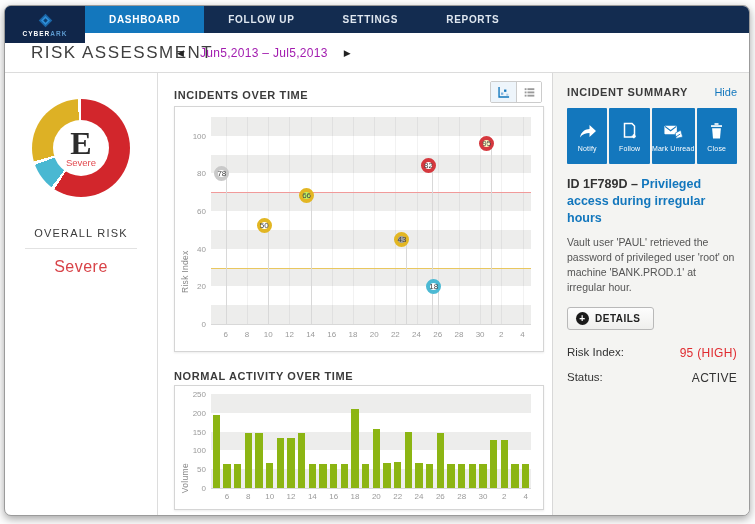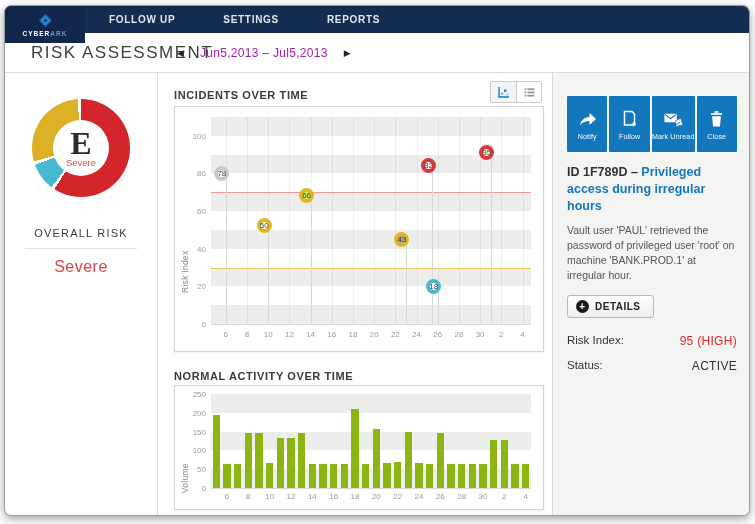--- a/index.html
+++ b/index.html
@@ -106,20 +106,21 @@
   .field-label { font-size:11.5px; color:#333; }
   .field-value { font-size:12px; letter-spacing:.3px; }
 </style>
 </head>
 <body>
 
 <div class="window">
 
   <div class="navbar">
     <div class="nav-items">
+        <div class="nav-item active">DASHBOARD</div>
         <div class="nav-item">FOLLOW UP</div>
         <div class="nav-item">SETTINGS</div>
         <div class="nav-item">REPORTS</div>
       </div>
   </div>
   <div class="logo-block">
     <svg viewBox="0 0 20 20">
       <polygon points="10,1 19,10 10,19 1,10" fill="#1b66a8"></polygon>
       <polygon points="10,4 16,10 10,16 4,10" fill="#2f90d9"></polygon>
       <polygon points="10,7 13,10 10,13 7,10" fill="#0d3f73"></polygon>
@@ -235,21 +236,21 @@
             <div class="pt" style="left: 45.7185px; top: 101.409px; border-color: rgb(226, 182, 35); background: rgb(255, 255, 255);">50</div>
             <div class="droplink" style="left: 99.6026px; top: 82.8px; height: 124.2px;"></div>
             <div class="pt" style="left: 88.1026px; top: 71.3px; border-color: rgb(226, 182, 35); background: #bef264;">66</div>
             <div class="droplink" style="left: 194.967px; top: 126.082px; height: 80.9182px;"></div>
             <div class="pt" style="left: 183.467px; top: 114.582px; border-color: rgb(226, 182, 35); background: #a3a3a3;">43</div>
             <div class="droplink" style="left: 221.457px; top: 52.6909px; height: 154.309px;"></div>
             <div class="pt" style="left: 209.957px; top: 41.1909px; border-color: rgb(213, 56, 62); background: rgb(255, 255, 255);">82</div>
             <div class="droplink" style="left: 226.755px; top: 173.127px; height: 33.8727px;"></div>
             <div class="pt" style="left: 215.255px; top: 161.627px; border-color: rgb(76, 185, 211); background: rgb(255, 255, 255);">18</div>
             <div class="droplink" style="left: 279.735px; top: 28.2273px; height: 178.773px;"></div>
-            <div class="pt" style="left: 268.235px; top: 28px; border-color: rgb(213, 56, 62); background: #fef9c3;">95</div>
+            <div class="pt" style="left: 268.235px; top: 19px; border-color: rgb(213, 56, 62); background: #fef9c3;">95</div>
           </div>
       </div>
 
       <div class="section-title" style="left:16px; top:297px;">NORMAL ACTIVITY OVER TIME</div>
       <div class="chart-box bars">
         <span class="axis-label">Volume</span>
         <div class="plot">
             <div class="stripe" style="top: 75.2px; height: 18.8px;"></div>
             <div class="stripe" style="top: 37.6px; height: 18.8px;"></div>
             <div class="stripe" style="top: 0px; height: 18.8px;"></div>
@@ -302,20 +303,24 @@
             <div class="bar" style="left: 289.813px; width: 7.04px; height: 48.128px; background: rgb(140, 181, 19);"></div>
             <div class="xtick" style="left: 283.333px; top: 98px;">2</div>
             <div class="bar" style="left: 300.48px; width: 7.04px; height: 23.688px; background: rgb(140, 181, 19);"></div>
             <div class="bar" style="left: 311.147px; width: 7.04px; height: 23.688px; background: rgb(140, 181, 19);"></div>
             <div class="xtick" style="left: 304.667px; top: 98px;">4</div>
           </div>
       </div>
     </div>
 
     <div class="right-col">
+      <div class="summary-head">
+        <span class="summary-title">INCIDENT SUMMARY</span>
+        <span class="hide-link">Hide</span>
+      </div>
       <div class="actions">
           <div class="action-btn">
             <div class="" style="display: flex;">
               <svg viewBox="0 0 20 20">
                 <path d="M2.5 16.5 C3.5 10.5 8 8.2 12 8.1 L12 4 L18.5 10 L12 16 L12 12.1 C8.5 12.1 4.8 13.2 2.5 16.5 Z" fill="#fff"></path>
               </svg>
             </div>
             <div class="action-label">Notify</div>
           </div>
           <div class="action-btn">

